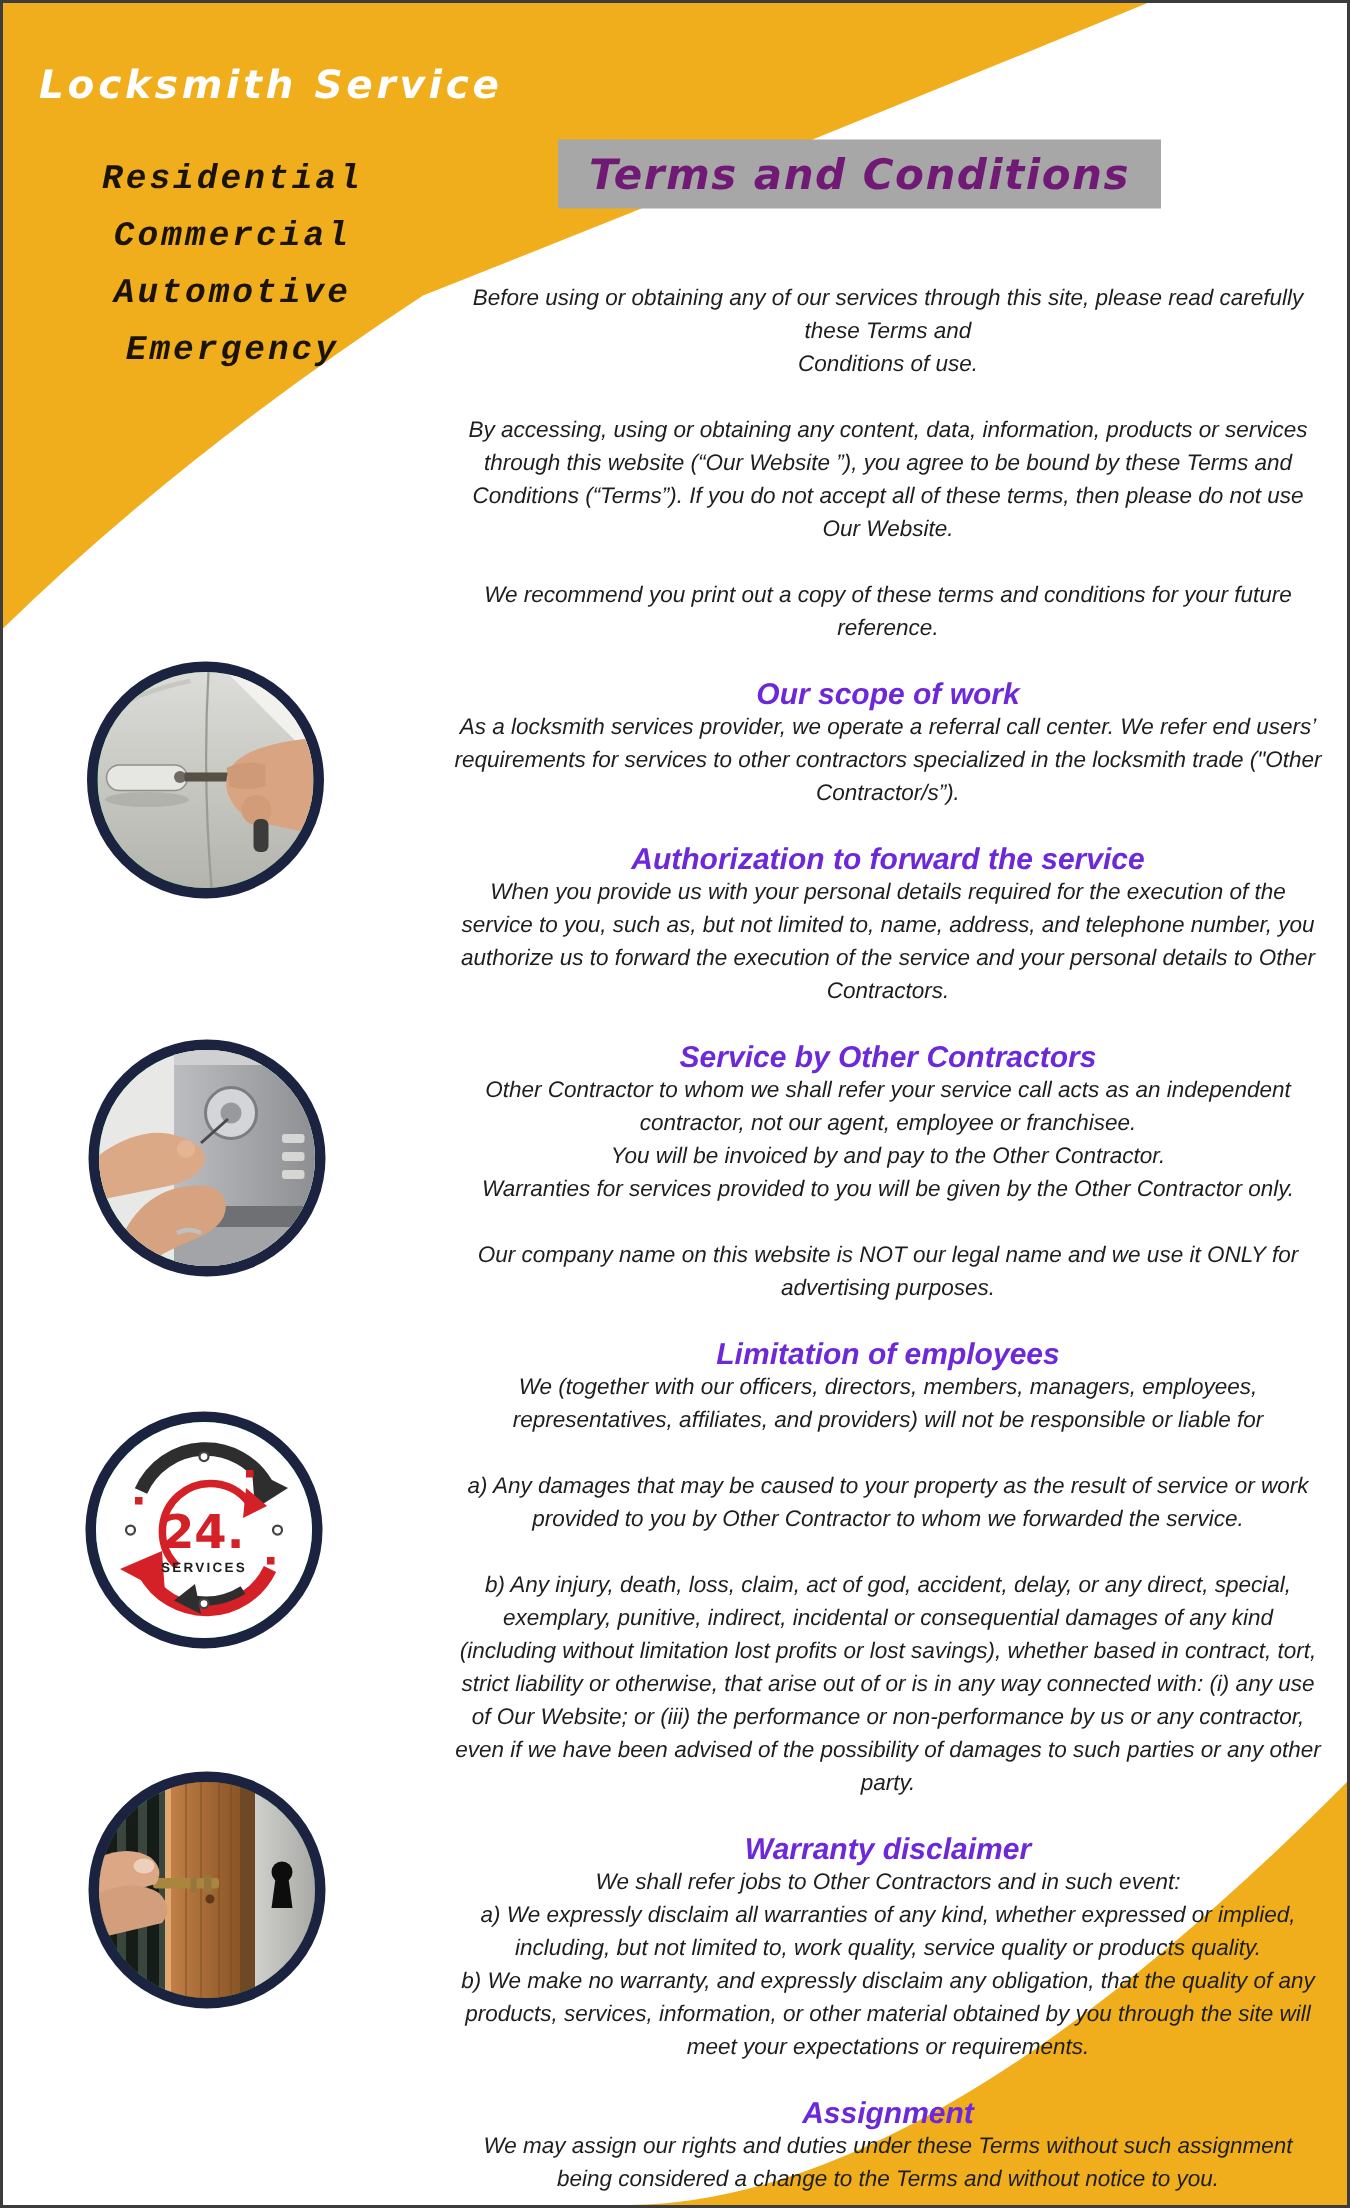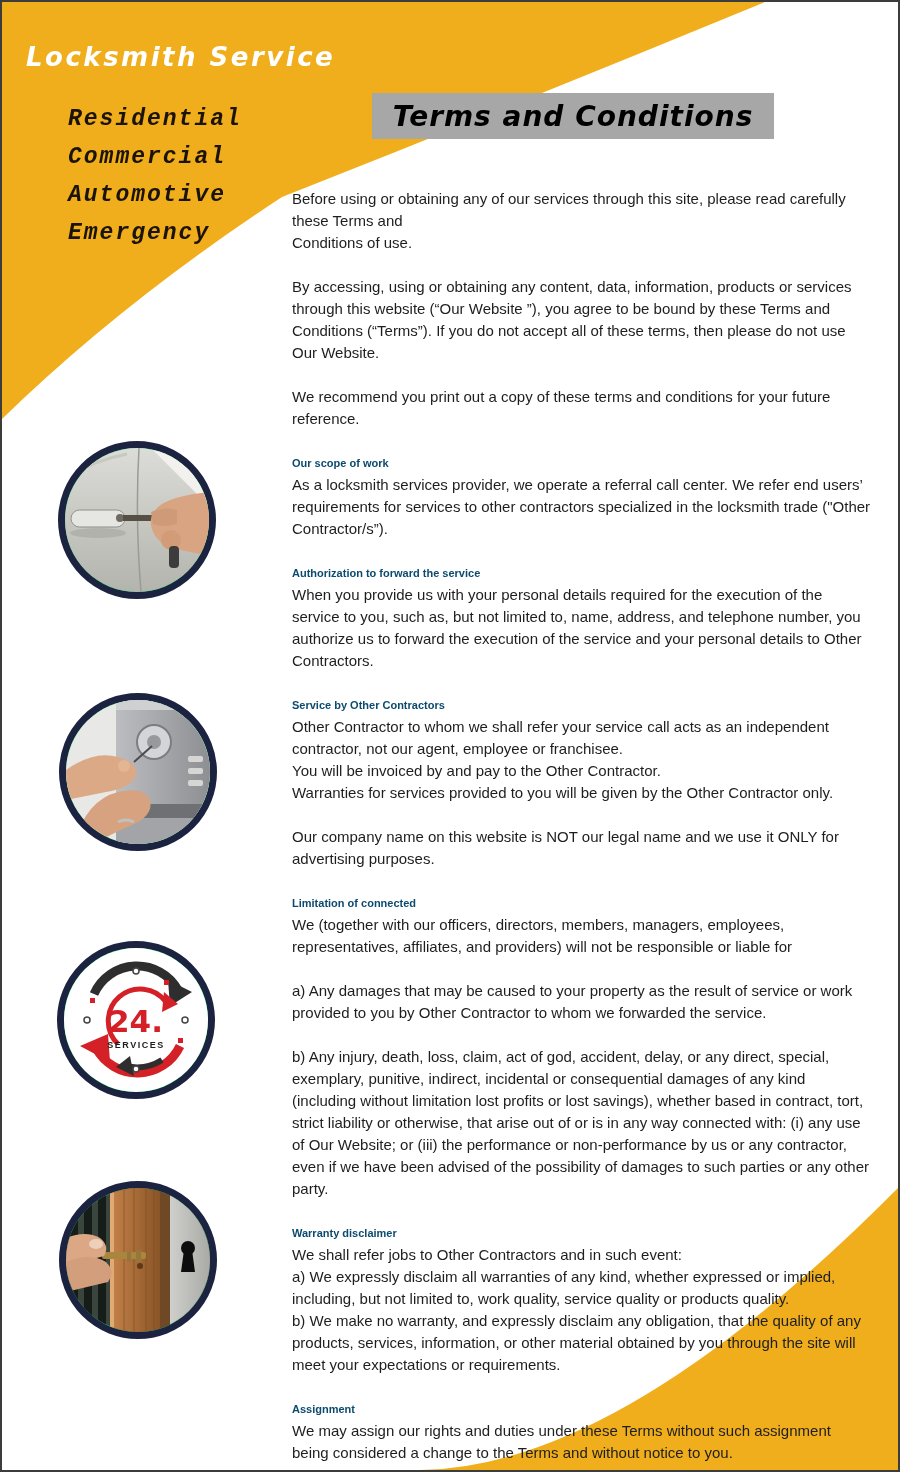--- a/index.html
+++ b/index.html
@@ -1,19 +1,19 @@
 <!DOCTYPE html>
 <html><head>
 <meta charset="utf-8">
 <style>
   html,body{margin:0;padding:0;background:#e8e8e8;}
   .page{
     position:relative;width:900px;height:1472px;margin:0 auto;
     background:#ffffff;border:2px solid #3c3c3c;box-sizing:border-box;
-    overflow:hidden;font-family:"Liberation Sans",sans-serif;
+    overflow:hidden;font-family:"Liberation Sans",sans-serif;text-align:center;
   }
   .bg-svg{position:absolute;left:0;top:0;width:896px;height:1468px;z-index:0;}
 
   
   .brand{
     position:absolute;left:24px;top:40px;z-index:3;
     font-family:"DejaVu Sans",sans-serif;font-style:italic;font-weight:bold;
     font-size:26px;letter-spacing:2.5px;color:#ffffff;
   }
   .services{position:absolute;left:66px;top:98px;z-index:3;list-style:none;margin:0;padding:0;}
@@ -23,27 +23,27 @@
     font-size:23px;letter-spacing:2px;color:#1b1306;
   }
 
   
   .banner{position:absolute;left:370px;top:91px;width:402px;height:46px;z-index:2;}
   .banner-bg{position:absolute;left:0;top:0;right:0;bottom:0;background:#a7a7a7;mix-blend-mode:multiply;}
   .banner-title{
     position:absolute;left:0;top:0;width:100%;height:100%;
     display:flex;align-items:center;justify-content:center;
     font-family:"DejaVu Sans",sans-serif;font-style:italic;font-weight:bold;
-    font-size:28px;letter-spacing:1px;color:#000000;
+    font-size:28px;letter-spacing:1px;color:#701a75;
   }
 
   
   .copy{position:absolute;left:290px;top:186px;width:600px;z-index:2;color:#1e1e1e;}
-  .copy .block{margin:0 0 22px 0;}
-  .copy h3{margin:0;font-size:11px;line-height:22px;font-weight:bold;color:#0c4a6e;}
+  .copy .block{margin:0 0 22px 0;font-style:italic;}
+  .copy h3{margin:0;font-size:20px;line-height:22px;font-weight:bold;color:#6d28d9;}
   .copy p{margin:0;font-size:15px;line-height:22px;white-space:pre-line;}
 
   
   .photo{
     position:absolute;width:144px;height:144px;border:7px solid #1b2340;
     border-radius:50%;overflow:hidden;background:#22c55e;z-index:2;
   }
   .photo svg{display:block;}
   .photo-car{left:56px;top:439px;}
   .photo-pick{left:57px;top:691px;}
@@ -215,21 +215,21 @@
       <p>Other Contractor to whom we shall refer your service call acts as an independent
 contractor, not our agent, employee or franchisee.
 You will be invoiced by and pay to the Other Contractor.
 Warranties for services provided to you will be given by the Other Contractor only.</p>
     </div>
     <div class="block">
       <p>Our company name on this website is NOT our legal name and we use it ONLY for
 advertising purposes.</p>
     </div>
     <div class="block">
-      <h3>Limitation of connected</h3>
+      <h3>Limitation of employees</h3>
       <p>We (together with our officers, directors, members, managers, employees,
 representatives, affiliates, and providers) will not be responsible or liable for</p>
     </div>
     <div class="block">
       <p>a) Any damages that may be caused to your property as the result of service or work
 provided to you by Other Contractor to whom we forwarded the service.</p>
     </div>
     <div class="block">
       <p>b) Any injury, death, loss, claim, act of god, accident, delay, or any direct, special,
 exemplary, punitive, indirect, incidental or consequential damages of any kind

